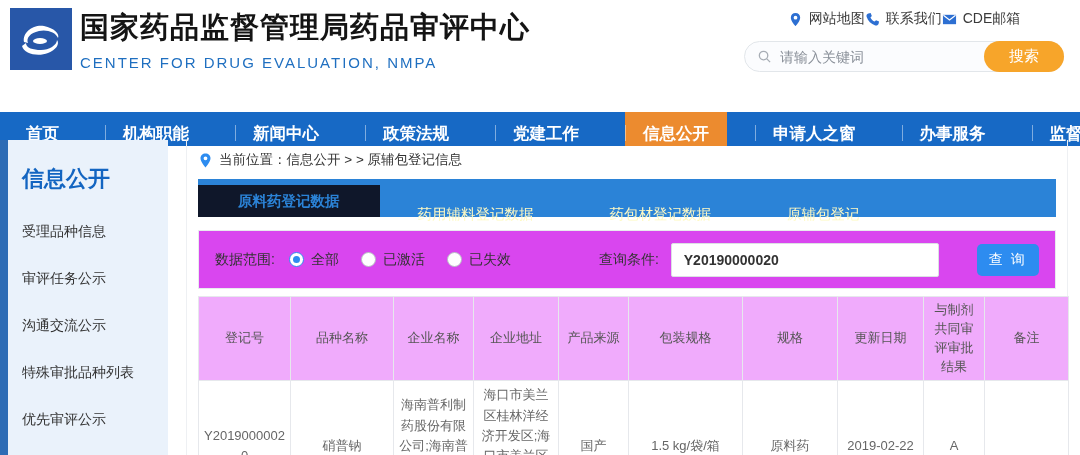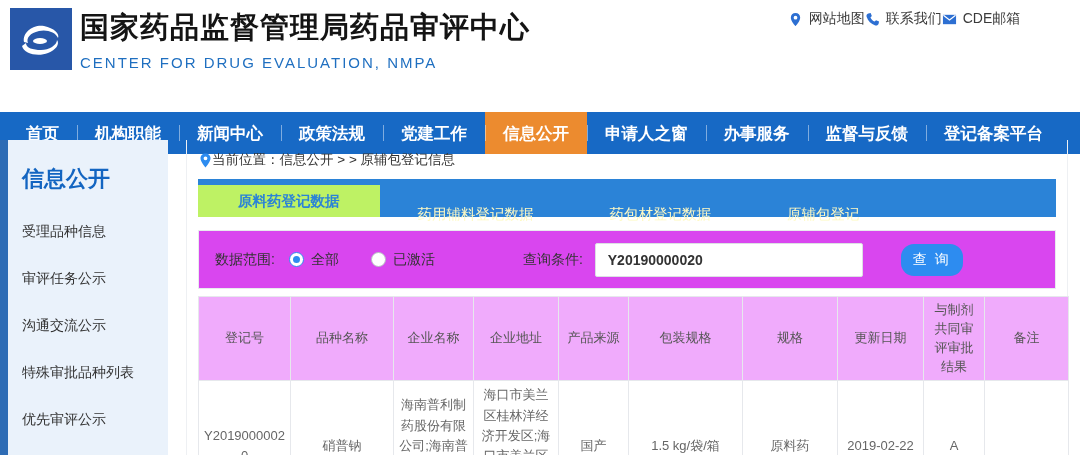--- a/index.html
+++ b/index.html
@@ -23,60 +23,60 @@
   .search-box { position:absolute; inset:0; border:1px solid #e2e6ea; border-radius:16px;
     background:#fbfcfe; display:flex; align-items:center; padding-left:12px; }
   .search-box svg { width:15px; height:15px; flex:0 0 auto; }
   .search-input { border:none; outline:none; background:transparent; font-size:14px;
     color:#333; margin-left:8px; width:170px; }
   .search-input::placeholder { color:#8a9099; }
   .search-btn { position:absolute; right:0; top:0; width:80px; height:31px; border:none;
     border-radius:16px; background:#f7a52a; color:#fff; font-size:15px; cursor:pointer; }
 
   
-  .main-nav { height:42px; background:#1769c5; display:flex; padding-left:8px; }
+  .main-nav { height:34px; background:#1769c5; display:flex; padding-left:8px;gap:28px; }
   .nav-item { position:relative; line-height:42px; padding:0 18px; color:#fff;
     font-size:16.5px; font-weight:bold; cursor:pointer; white-space:nowrap; }
   .nav-item:not(:first-child)::before { content:''; position:absolute; left:0; top:13px;
     width:1px; height:16px; background:rgba(255,255,255,.45); }
   .nav-item.active { background:#ec8b2f; }
 
   
   .sidebar { position:absolute; left:0; top:140px; width:168px; height:315px;
     background:#eaf2fb; }
   .sidebar-stripe { position:absolute; left:0; top:0; bottom:0; width:8px; background:#2e6cb5; }
   .sidebar-title { margin:24px 0 0 22px; font-size:22px; font-weight:bold; color:#1365c1; }
   .sidebar-item { margin:29px 0 0 22px; font-size:14px; color:#333; cursor:pointer; }
 
   
   .main-content { position:absolute; left:186px; top:140px; width:882px; height:315px;
     border-left:1px solid #eef0f3; border-right:1px solid #eef0f3; padding:9px 11px 0 11px; }
 
-  .breadcrumb { display:flex; align-items:center; font-size:13.5px; color:#333;
+  .breadcrumb { display:flex; align-items:center; gap:7px; font-size:13.5px; color:#333;
     padding-left:1px; height:22px; }
   .breadcrumb svg { width:13px; height:15px; }
 
   .tab-bar { margin-top:8px; height:38px; background:#2b83d7; display:flex; }
   .tab { line-height:38px; padding:16px 38px; color:#fef9c3; font-size:14.5px; cursor:pointer; white-space:nowrap; }
-  .tab.active { align-self:flex-end; height:32px; line-height:32px; background:#bef264;
+  .tab.active { align-self:flex-end; height:32px; line-height:32px; background:#0f172a;
     color:#2b83d7; font-weight:bold; padding:0 40px; }
 
   .filter-panel { margin-top:13px; height:59px; background:#d946ef; border:1px solid #e8ebee;
     display:flex; align-items:center; padding:0 16px; font-size:14px; color:#333; }
-  .radio-group { display:flex; align-items:center; gap:32px; margin-left:14px; }
+  .radio-group { display:flex; align-items:center; gap:22px; margin-left:14px; }
   .radio-opt { display:flex; align-items:center; gap:7px; cursor:pointer; }
   .radio-dot { width:15px; height:15px; border-radius:50%; border:1px solid #b6bcc4; background:#fff; position:relative; }
   .radio-opt.checked .radio-dot { border-color:#2d8cf0; }
   .radio-opt.checked .radio-dot::after { content:''; position:absolute; left:3px; top:3px;
     width:7px; height:7px; border-radius:50%; background:#2d8cf0; }
   .query-label { margin-left:88px; }
   .query-input { margin-left:12px; width:268px; height:34px; border:1px solid #dcdfe4;
     border-radius:2px; background:#fff; font-size:14px; font-weight:bold; color:#333;
     padding:0 12px; outline:none; }
-  .query-btn { margin-left:38px; width:62px; height:32px; border:none; border-radius:13px;
+  .query-btn { margin-left:38px; width:62px; height:32px; border:none; border-radius:5px;
     background:#2d8cf0; color:#fff; font-size:14px; cursor:pointer; letter-spacing:2px; }
 
   .data-table { margin-top:7px; width:100%; border-collapse:collapse; table-layout:fixed;
     font-size:13px; }
   .data-table th { background:#f0abfc; color:#555; font-weight:normal; border:1px solid #e6e8ec;
     height:58px; text-align:center; vertical-align:middle; padding:4px 5px; line-height:1.45; }
   .data-table td { background:#fff; color:#666; border:1px solid #e6e8ec; height:98px;
     text-align:center; vertical-align:middle; padding:4px 5px; line-height:1.55; word-break:break-all; }
 </style>
 </head>
@@ -109,20 +109,30 @@
           </svg>
         <span>联系我们</span>
       </div>
       <div class="quick-link">
         <svg viewBox="0 0 16 16">
             <path d="M1 3 H15 V13 H1 Z" fill="#2d6fd2"></path>
             <path d="M1.5 3.5 L8 8.5 L14.5 3.5" stroke="#fff" stroke-width="1.2" fill="none"></path>
           </svg>
         <span>CDE邮箱</span>
       </div>
+    </div>
+    <div class="search-row">
+      <div class="search-box">
+        <svg viewBox="0 0 16 16">
+            <circle cx="7" cy="7" r="4.5" stroke="#a7adb5" stroke-width="1.4" fill="none"></circle>
+            <line x1="10.5" y1="10.5" x2="14" y2="14" stroke="#a7adb5" stroke-width="1.4"></line>
+          </svg>
+        <input class="search-input" type="text" placeholder="请输入关键词" style="">
+      </div>
+      <button class="search-btn">搜索</button>
     </div>
   </div>
 </div>
 
 <div class="main-nav">
   <div class="nav-item">首页</div>
   <div class="nav-item">机构职能</div>
   <div class="nav-item">新闻中心</div>
   <div class="nav-item">政策法规</div>
   <div class="nav-item">党建工作</div>
@@ -162,20 +172,24 @@
   <div class="filter-panel">
     <span>数据范围:</span>
     <div class="radio-group">
       <div class="radio-opt checked">
         <span class="radio-dot"></span>
         <span>全部</span>
       </div>
       <div class="radio-opt">
         <span class="radio-dot"></span>
         <span>已激活</span>
+      </div>
+      <div class="radio-opt">
+        <span class="radio-dot"></span>
+        <span>已失效</span>
       </div>
     </div>
     <span class="query-label">查询条件:</span>
     <input class="query-input" type="text" value="Y20190000020" style="">
     <button class="query-btn">查 询</button>
   </div>
 
   <table class="data-table">
     <colgroup>
       <col style="width:92px">

